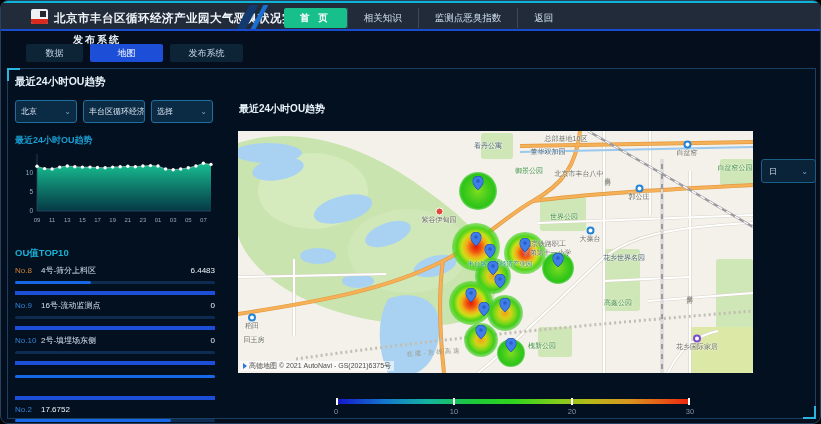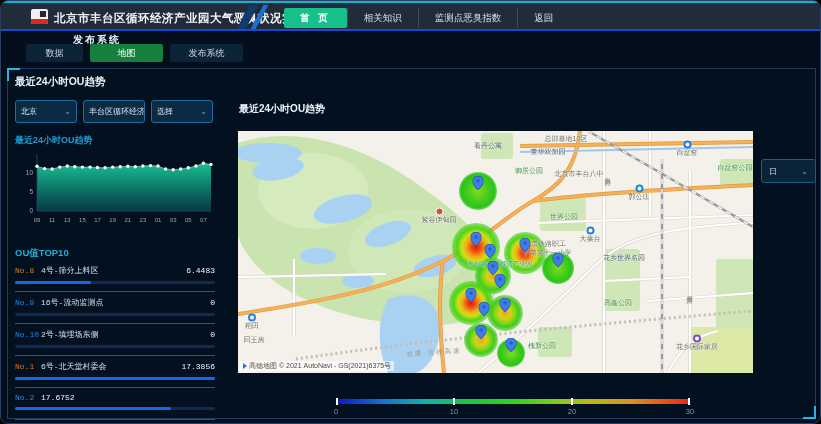--- a/index.html
+++ b/index.html
@@ -15,35 +15,35 @@
   .header-decor::after{content:'';position:absolute;left:18px;top:0;width:5px;height:24px;background:#1a6fd0;transform:skewX(-28deg);}
   .nav{position:absolute;left:283px;top:4px;height:21px;display:flex;align-items:center;}
   .nav-item{height:20px;line-height:20px;padding:0 16px;font-size:9.5px;color:#cfe0f0;cursor:pointer;}
   .nav-item + .nav-item{border-left:1px solid #39495e;}
   .nav-item.active{background:#17c08a;color:#fff;border-radius:2px;border-left:none;font-weight:bold;letter-spacing:3px;}
   
   .publish-label{position:absolute;left:72px;top:32px;font-size:10px;font-weight:bold;color:#e8f0f8;letter-spacing:2px;}
   .tabs{position:absolute;left:25px;top:43px;display:flex;gap:7px;}
   .tab{width:73px;height:18px;line-height:18px;text-align:center;font-size:9px;color:#c6d8e8;background:#0d2336;border-radius:2px;cursor:pointer;}
   .tab:first-child{width:57px;}
-  .tab.active{background:#15803d;color:#fff;}
+  .tab.active{background:#1d4ed8;color:#fff;}
   
   .main-panel{position:absolute;left:6px;top:67px;width:809px;height:351px;border:1px solid #1b3f63;background:#03101f;box-sizing:border-box;}
   .main-panel::before{content:'';position:absolute;left:-1px;top:-1px;width:11px;height:11px;border-left:2px solid #2ab4e0;border-top:2px solid #2ab4e0;}
   .main-panel::after{content:'';position:absolute;right:-1px;bottom:-1px;width:11px;height:11px;border-right:2px solid #2ab4e0;border-bottom:2px solid #2ab4e0;}
   .panel-title{position:absolute;left:14px;top:74px;font-size:10.5px;font-weight:bold;color:#e8f2fa;}
   
   .filters{position:absolute;left:14px;top:99px;display:flex;gap:6px;}
   .filter{width:62px;height:23px;background:#0b2a44;border:1px solid #1f6f9e;border-radius:3px;color:#dce8f2;font-size:8px;display:flex;align-items:center;justify-content:space-between;padding:0 5px;box-sizing:border-box;overflow:hidden;white-space:nowrap;cursor:pointer;}
   .f-chev{color:#6fa8c8;font-size:8px;flex:none;margin-left:2px;}
   .chart-title{position:absolute;left:14px;top:133px;font-size:9px;font-weight:bold;color:#1a9fd4;}
   .trend-chart{position:absolute;left:12px;top:147px;width:205px;height:85px;}
   .toplist-title{position:absolute;left:14px;top:246px;font-size:9.5px;font-weight:bold;color:#17b2d8;}
   .toplist{position:absolute;left:14px;top:259px;width:200px;}
-  .top-item{padding-top:5px;height:26px;border-bottom:1px solid #1d4ed8;font-family:Liberation Mono, monospace;}
+  .top-item{padding-top:5px;height:26px;border-bottom:4px solid #1d4ed8;}
   .ti-row{display:flex;align-items:baseline;font-size:8px;}
   .ti-rank{width:26px;flex:none;}
   .ti-name{flex:1;color:#cfe0ec;overflow:hidden;white-space:nowrap;}
   .ti-val{color:#eef4f8;}
   .ti-bar{margin-top:5px;height:3px;background:#0e2c52;border-radius:2px;position:relative;}
   .ti-fill{height:3px;background:#1668e8;border-radius:2px;}
   
   .map-title{position:absolute;left:238px;top:101px;font-size:10px;font-weight:bold;color:#e8f2fa;}
   .map-buttons{position:absolute;right:9px;top:95px;display:flex;gap:4px;}
   .map-btn{height:23px;line-height:23px;padding:0 11px;font-size:9px;border-radius:3px;cursor:pointer;}
@@ -193,25 +193,20 @@
         <div class="ti-row">
           <span class="ti-rank" style="color:#2e84d8">No.10</span>
           <span class="ti-name">2号-填埋场东侧</span>
           <span class="ti-val">0</span>
         </div>
         <div class="ti-bar">
           <div class="ti-fill" style="width:0%"></div>
         </div>
       </div>
       <div class="top-item">
-        <div class="ti-row">
-          <span class="ti-rank" style="color:#e0702c">No.1</span>
-          <span class="ti-name">6号-北天堂村委会</span>
-          <span class="ti-val">17.3856</span>
-        </div>
         <div class="ti-bar">
           <div class="ti-fill" style="width:100%"></div>
         </div>
       </div>
       <div class="top-item">
         <div class="ti-row">
           <span class="ti-rank" style="color:#2e84d8">No.2</span>
           <span class="ti-val">17.6752</span>
         </div>
         <div class="ti-bar">

